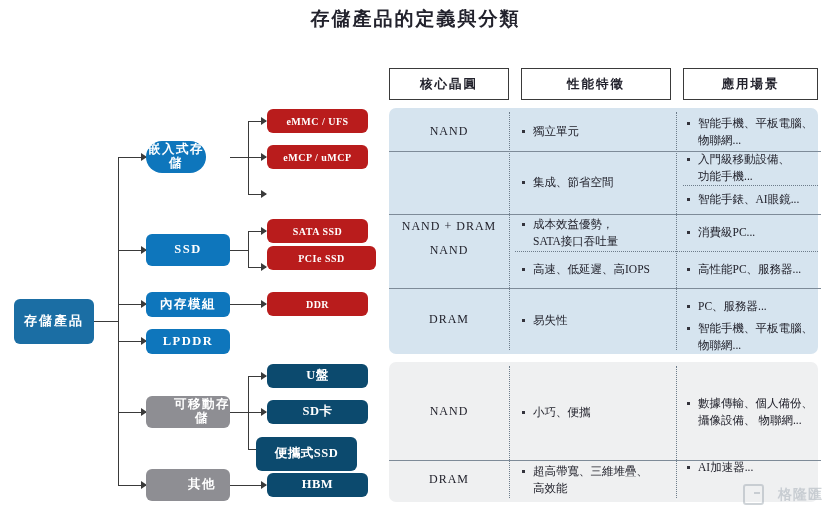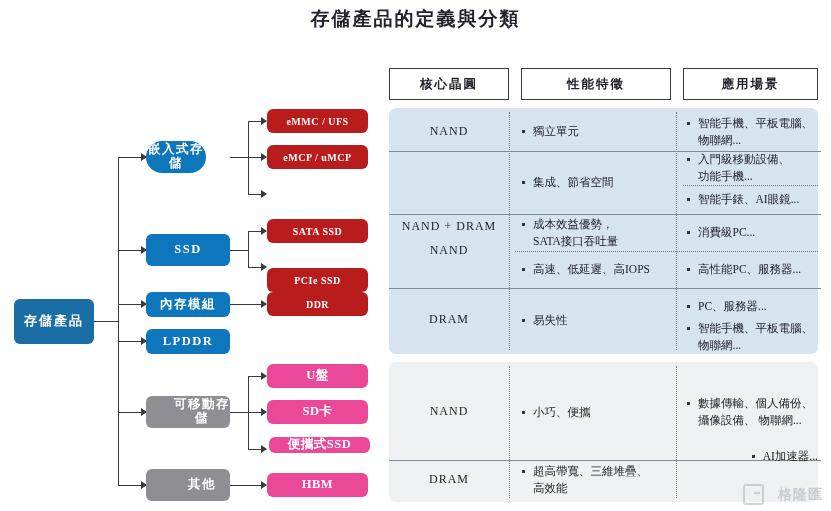--- a/index.html
+++ b/index.html
@@ -29,21 +29,21 @@
     color:#ffffff;font-weight:bold;
     letter-spacing:1px;
     box-sizing:border-box;
     text-align:center;
     line-height:1.1;
   }
   .node.root{background:#1b6ea4;font-size:13px;letter-spacing:2px;}
   .node.lvl2-blue{background:#0e76bc;font-size:12.5px;letter-spacing:1.5px;}
   .node.lvl3-blue{background:#b91c1c;font-size:10px;letter-spacing:0.5px;}
   .node.lvl2-gray{background:#8e8e93;font-size:12.5px;letter-spacing:1.5px;padding-left:28px;}
-  .node.lvl3-gray{background:#ec4899;font-size:12.5px;letter-spacing:0.5px;}
+  .node.lvl3-gray{background:#0c4a6e;font-size:12.5px;letter-spacing:0.5px;}
 
   
   .ln{position:absolute;background:#3a3a3a;}
   .ln.h{height:1.3px;}
   .ln.v{width:1.3px;}
   .arrow{
     position:absolute;width:0;height:0;
     border-top:4px solid transparent;
     border-bottom:4px solid transparent;
     border-left:6px solid #3a3a3a;
@@ -177,31 +177,31 @@
   <div class="arrow" style="left:261px;top:481px;"></div>
 
   <div class="node root" style="left:14px;top:299px;width:80px;height:45px;">存儲產品</div>
 
   <div class="node lvl2-blue" style="left:146px;top:141px;width:60px;height:32px;border-radius:16px;">嵌入式存儲</div>
   <div class="node lvl3-blue" style="left:267px;top:109px;width:101px;height:24px;">eMMC / UFS</div>
   <div class="node lvl3-blue" style="left:267px;top:145px;width:101px;height:24px;">eMCP / uMCP</div>
 
   <div class="node lvl2-blue" style="left:146px;top:234px;width:84px;height:32px;">SSD</div>
   <div class="node lvl3-blue" style="left:267px;top:219px;width:101px;height:24px;">SATA SSD</div>
-  <div class="node lvl3-blue" style="left:267px;top:268px;width:101px;height:24px;">PCIe SSD</div>
+  <div class="node lvl3-blue" style="left:267px;top:246px;width:109px;height:24px;">PCIe SSD</div>
 
   <div class="node lvl2-blue" style="left:146px;top:292px;width:84px;height:25px;">內存模組</div>
   <div class="node lvl3-blue" style="left:267px;top:292px;width:101px;height:24px;">DDR</div>
 
   <div class="node lvl2-blue" style="left:146px;top:329px;width:84px;height:25px;">LPDDR</div>
 
   <div class="node lvl2-gray" style="left:146px;top:396px;width:84px;height:32px;">可移動存儲</div>
   <div class="node lvl3-gray" style="left:267px;top:364px;width:101px;height:24px;">U盤</div>
   <div class="node lvl3-gray" style="left:267px;top:400px;width:101px;height:24px;">SD卡</div>
-  <div class="node lvl3-gray" style="left:269px;top:437px;width:101px;height:16px;">便攜式SSD</div>
+  <div class="node lvl3-gray" style="left:256px;top:437px;width:101px;height:34px;">便攜式SSD</div>
 
   <div class="node lvl2-gray" style="left:146px;top:469px;width:84px;height:32px;">其他</div>
   <div class="node lvl3-gray" style="left:267px;top:473px;width:101px;height:24px;">HBM</div>
 
   <div class="hdr" style="left:389px;top:68px;width:120px;height:32px;">核心晶圓</div>
   <div class="hdr" style="left:521px;top:68px;width:150px;height:32px;">性能特徵</div>
   <div class="hdr" style="left:683px;top:68px;width:135px;height:32px;">應用場景</div>
 
   <div class="panel blue" style="left:389px;top:108px;width:429px;height:246px;"></div>
   <div class="panel gray" style="left:389px;top:362px;width:429px;height:140px;"></div>
@@ -278,21 +278,21 @@
   </div>
   <div class="cell" style="left:686px;top:292px;width:132px;height:28px;justify-content:center;">
     <span class="bullet">PC、服務器...</span>
   </div>
   <div class="cell" style="left:686px;top:320px;width:132px;height:34px;">
     <span class="bullet">智能手機、平板電腦、<br>物聯網...</span>
   </div>
   <div class="cell" style="left:686px;top:364px;width:135px;height:96px;">
     <span class="bullet">數據傳輸、個人備份、<br>攝像設備、 物聯網...</span>
   </div>
-  <div class="cell" style="left:686px;top:436px;width:132px;height:40px;align-items:flex-end;">
+  <div class="cell" style="left:686px;top:447px;width:132px;height:40px;">
     <span class="bullet">AI加速器...</span>
   </div>
 
   <div class="wm">
     <div class="wm-mark"></div>
     <div class="wm-text">格隆匯</div>
   </div>
 
 </div>
 

